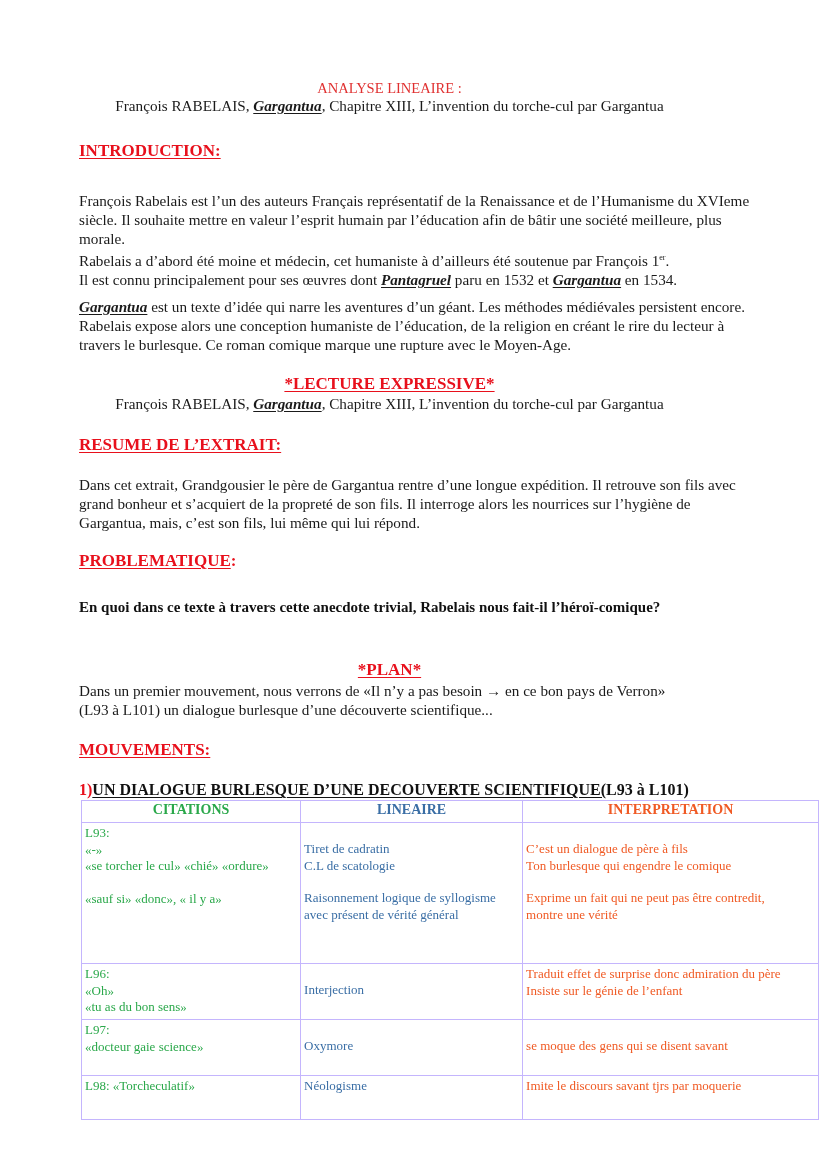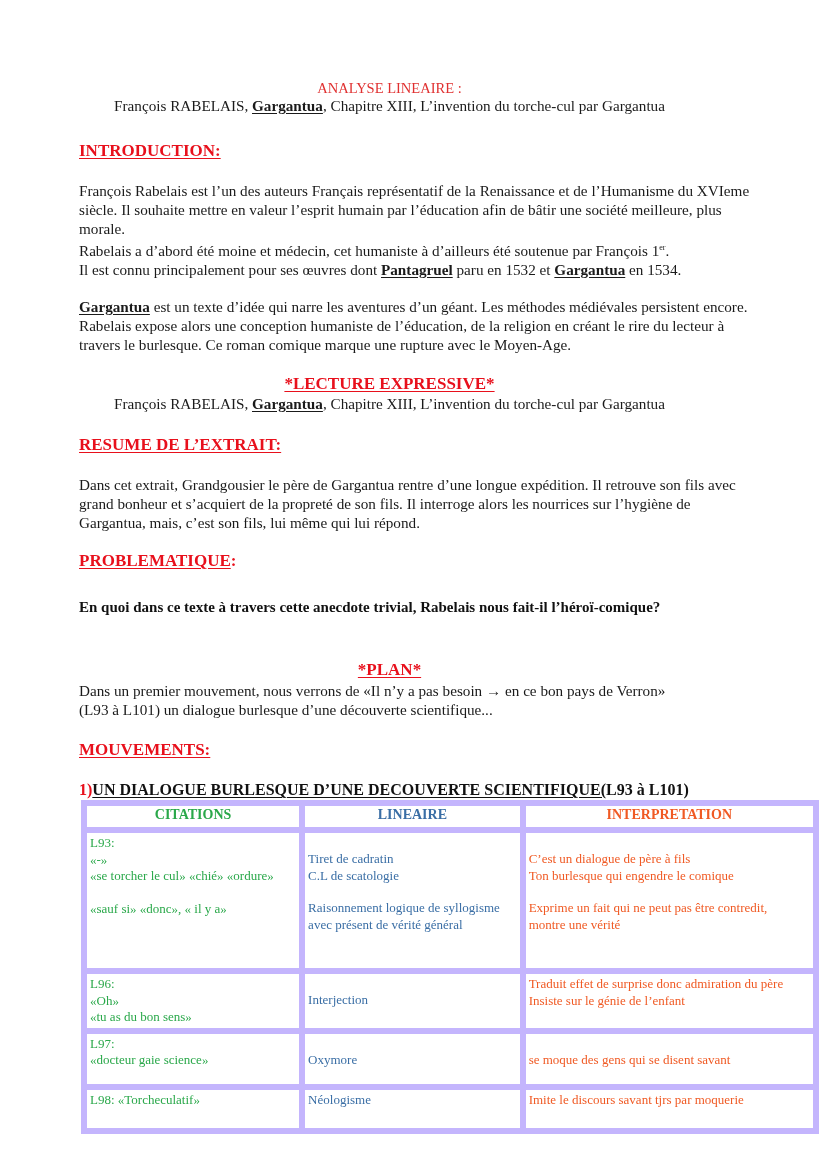--- a/index.html
+++ b/index.html
@@ -12,30 +12,30 @@
   .abs { position: absolute; white-space: nowrap; }
   .center { left: 0; width: 779px; text-align: center; }
   .body-text { font-size: 15.2px; line-height: 19px; left: 79px; width: 680px; white-space: normal; }
   .red { color: #e8101c; }
   .heading {
     left: 79px; font-size: 17px; font-weight: bold; color: #e8101c;
     text-decoration: underline; text-decoration-thickness: 1px; text-underline-offset: 2px;
   }
   .title-red { color: #e03030; font-size: 14.5px; }
   .subtitle { font-size: 15.2px; }
-  .bui { font-weight: bold; text-decoration: underline; text-underline-offset: 2px; }
+  .bui { font-weight: bold; font-style: italic; text-decoration: underline; text-underline-offset: 2px; }
   .question { left: 79px; font-size: 15px; font-weight: bold; line-height: 24px; color: #111; white-space: normal; width: 680px; }
   .section1 { left: 79px; top: 781px; font-size: 16px; font-weight: bold; color: #111; }
   .section1 .u { text-decoration: underline; text-underline-offset: 2px; }
   table.analysis {
     position: absolute; left: 81px; top: 800px; width: 738px;
     border-collapse: collapse; font-size: 13px; line-height: 16.5px;
     font-family: "Liberation Serif", "DejaVu Serif", serif;
   }
-  table.analysis th, table.analysis td { border: 6px solid #c4b5fd; vertical-align: top; padding: 2px 3px; }
+  table.analysis th, table.analysis td { border: 1px solid #c4b5fd; vertical-align: top; padding: 2px 3px; }
   table.analysis th { font-weight: bold; font-size: 14px; text-align: center; height: 19px; padding: 1px 3px; }
   .c-green { color: #2aa84a; }
   .c-blue { color: #3a6ea5; }
   .c-orange { color: #f05a24; }
   .col1 { width: 213px; }
   .col2 { width: 216px; }
   .col3 { width: 290px; }
   sup { font-size: 8px; vertical-align: 6px; }
   .gap { height: 16px; }
 </style>
@@ -43,21 +43,21 @@
 <body>
 
 <div class="page">
 
   <div class="abs center title-red" style="top:80px;">ANALYSE LINEAIRE :</div>
   <div class="abs center subtitle" style="top:97px;">
     <span>François RABELAIS, </span><span class="bui">Gargantua</span><span>, Chapitre XIII, L’invention du torche-cul par Gargantua</span>
   </div>
 
   <div class="abs heading" style="top:141px;">INTRODUCTION:</div>
-  <div class="abs body-text" style="top:181px; width:672px;">
+  <div class="abs body-text" style="top:191px; width:672px;">
     <div>François Rabelais est l’un des auteurs Français représentatif de la Renaissance et de l’Humanisme du XVIeme siècle. Il souhaite mettre en valeur l’esprit humain par l’éducation afin de bâtir une société meilleure, plus morale.</div>
     <div><span>Rabelais a d’abord été moine et médecin, cet humaniste à d’ailleurs été soutenue par François 1</span><sup>er</sup><span>.</span></div>
     <div><span>Il est connu principalement pour ses œuvres dont </span><span class="bui">Pantagruel</span><span> paru en 1532 et </span><span class="bui">Gargantua</span><span> en 1534.</span></div>
   </div>
   <div class="abs body-text" style="top:297px; width:672px;">
     <span class="bui">Gargantua</span><span> est un texte d’idée qui narre les aventures d’un géant. Les méthodes médiévales persistent encore. Rabelais expose alors une conception humaniste de l’éducation, de la religion en créant le rire du lecteur à travers le burlesque. Ce roman comique marque une rupture avec le Moyen-Age.</span>
   </div>
 
   <div class="abs center" style="top:374px; font-size:17px; font-weight:bold; color:#e8101c; text-decoration:underline; text-underline-offset:2px;">*LECTURE EXPRESSIVE*</div>
   <div class="abs center subtitle" style="top:395px;">

